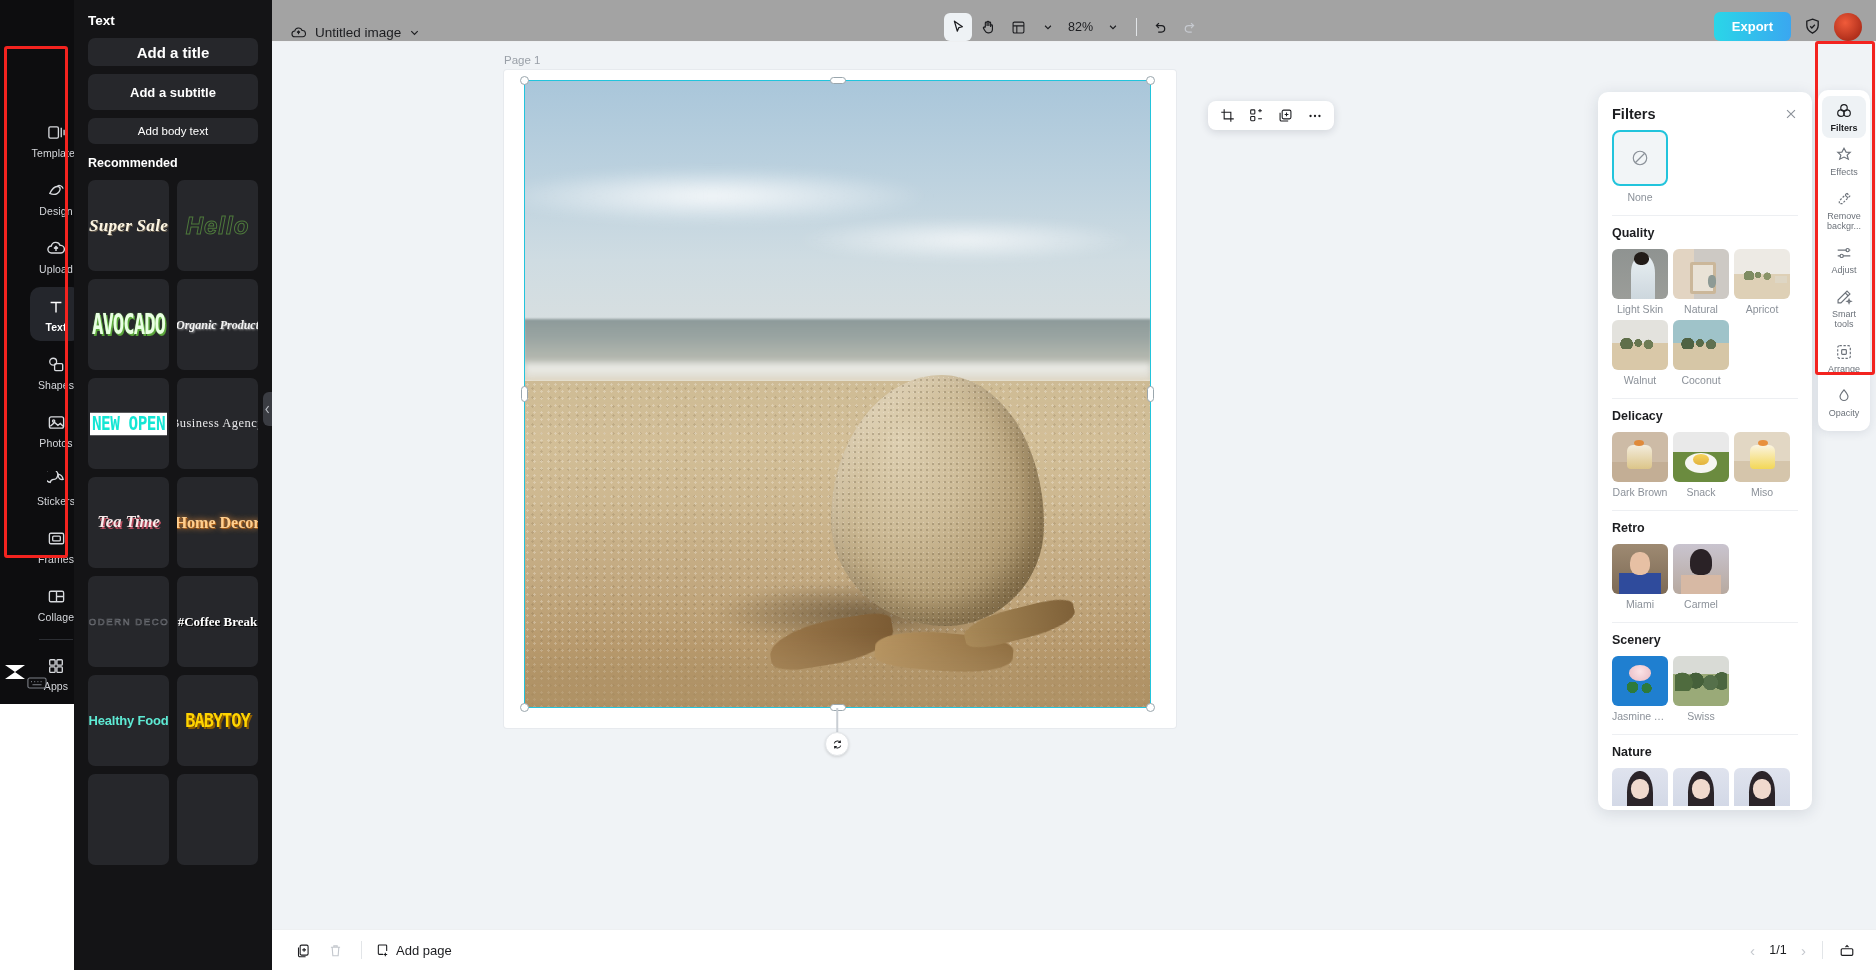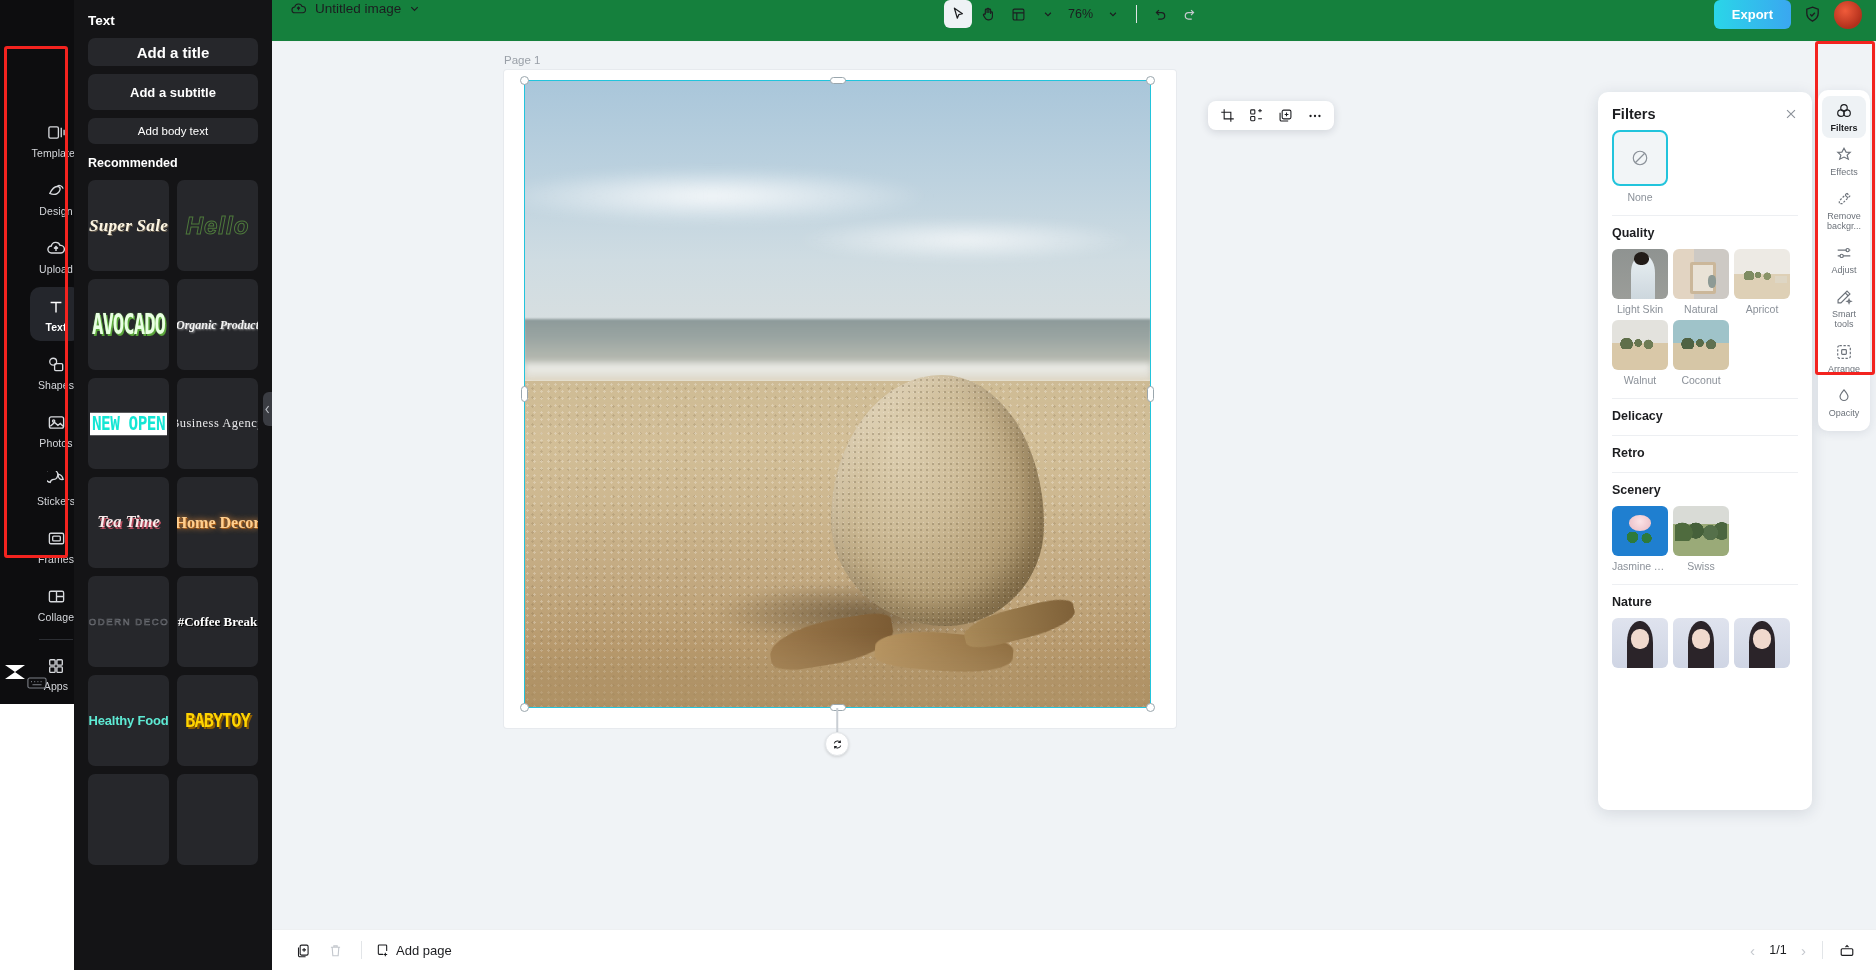--- a/index.html
+++ b/index.html
@@ -95,21 +95,21 @@
 
   .panel-handle {
     position: absolute; right: 0; top: 392px; width: 9px; height: 34px;
     background: #3a3c42; border-radius: 6px 0 0 6px; cursor: pointer;
     display:flex; align-items:center; justify-content:center; z-index: 12;
   }
 
   
   .main { flex: 1; position: relative; background: #ffffff; height: 970px; }
   .topbar {
-    height: 42px; background: #15803d; display: flex; align-items: flex-start;
+    height: 42px; background: #a3a3a3; display: flex; align-items: flex-end;
     border-bottom: 1px solid #eef0f2; position: relative;
   }
   .doc-name { display: flex; align-items: center; gap: 8px; margin-left: 18px; cursor: pointer; }
   .doc-name .nm { font-size: 13.5px; color: #1c1d20; }
   .tools-center {
     position: absolute; left: 50%; transform: translateX(-50%);
     display: flex; align-items: center; gap: 2px;
   }
   .tbtn {
     height: 28px; min-width: 28px; border-radius: 6px; display: flex; align-items: center;
@@ -567,21 +567,21 @@
           <svg width="15" height="15" viewBox="0 0 18 18" fill="none" stroke="#1c1d20" stroke-width="1.3">
             <rect x="2.5" y="2.5" width="13" height="13" rx="1.6"></rect>
               <path d="M2.5 7h13M7 7v8.5"></path>
           </svg>
         </div>
         <div class="tbtn">
           <svg width="10" height="10" viewBox="0 0 12 12" fill="none" stroke="#1c1d20" stroke-width="1.3">
             <path d="M2.5 4.5L6 8l3.5-3.5"></path>
           </svg>
         </div>
-        <div class="zoom-val">76%</div>
+        <div class="zoom-val">82%</div>
         <div class="tbtn">
           <svg width="10" height="10" viewBox="0 0 12 12" fill="none" stroke="#1c1d20" stroke-width="1.3">
             <path d="M2.5 4.5L6 8l3.5-3.5"></path>
           </svg>
         </div>
         <div class="vdiv"></div>
         <div class="tbtn">
           <svg width="16" height="16" viewBox="0 0 18 18" fill="none" stroke="#1c1d20" stroke-width="1.4">
             <path d="M5.5 7.5h5.2a3.6 3.6 0 110 7.2H7"></path>
               <path d="M7.8 4.6L5 7.4l2.8 2.8"></path>
@@ -723,24 +723,48 @@
               </div>
             <div class="f-item">
                 <div class="f-thumb th-coconut"></div>
                 <div class="f-cap">Coconut</div>
               </div>
           </div>
 
           <div class="f-rule"></div>
 
           <div class="f-sec">Delicacy</div>
+          <div class="f-grid">
+            <div class="f-item">
+                <div class="f-thumb th-darkbrown"></div>
+                <div class="f-cap">Dark Brown</div>
+              </div>
+            <div class="f-item">
+                <div class="f-thumb th-snack"></div>
+                <div class="f-cap">Snack</div>
+              </div>
+            <div class="f-item">
+                <div class="f-thumb th-miso"></div>
+                <div class="f-cap">Miso</div>
+              </div>
+          </div>
 
           <div class="f-rule"></div>
 
           <div class="f-sec">Retro</div>
+          <div class="f-grid">
+            <div class="f-item">
+                <div class="f-thumb th-miami"></div>
+                <div class="f-cap">Miami</div>
+              </div>
+            <div class="f-item">
+                <div class="f-thumb th-carmel"></div>
+                <div class="f-cap">Carmel</div>
+              </div>
+          </div>
 
           <div class="f-rule"></div>
 
           <div class="f-sec">Scenery</div>
           <div class="f-grid">
             <div class="f-item">
                 <div class="f-thumb th-jasmine"></div>
                 <div class="f-cap">Jasmine Tea</div>
               </div>
             <div class="f-item">

